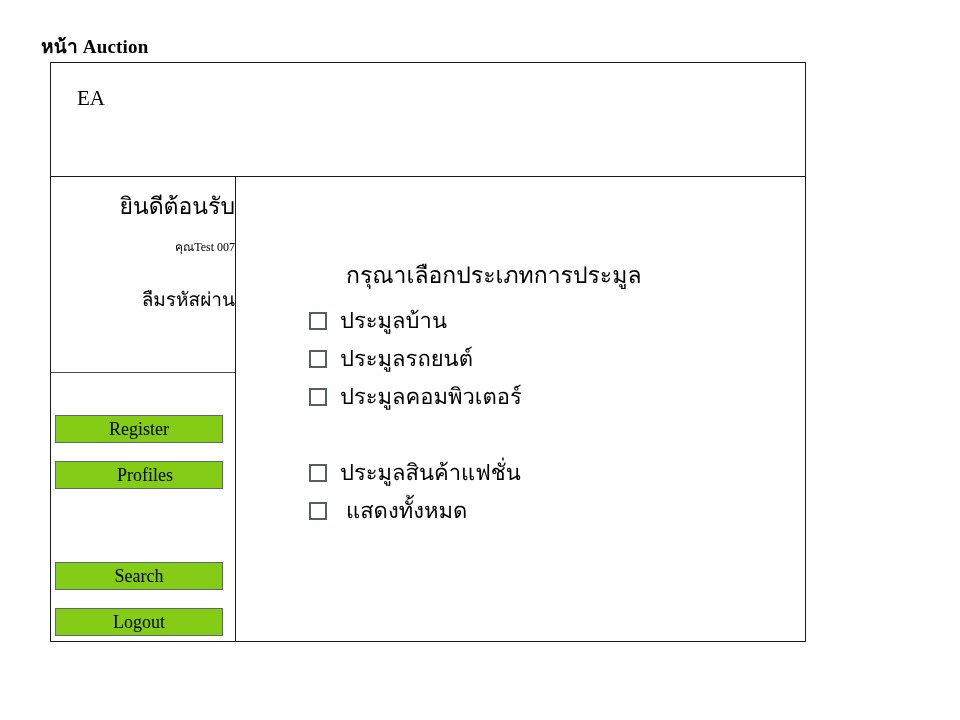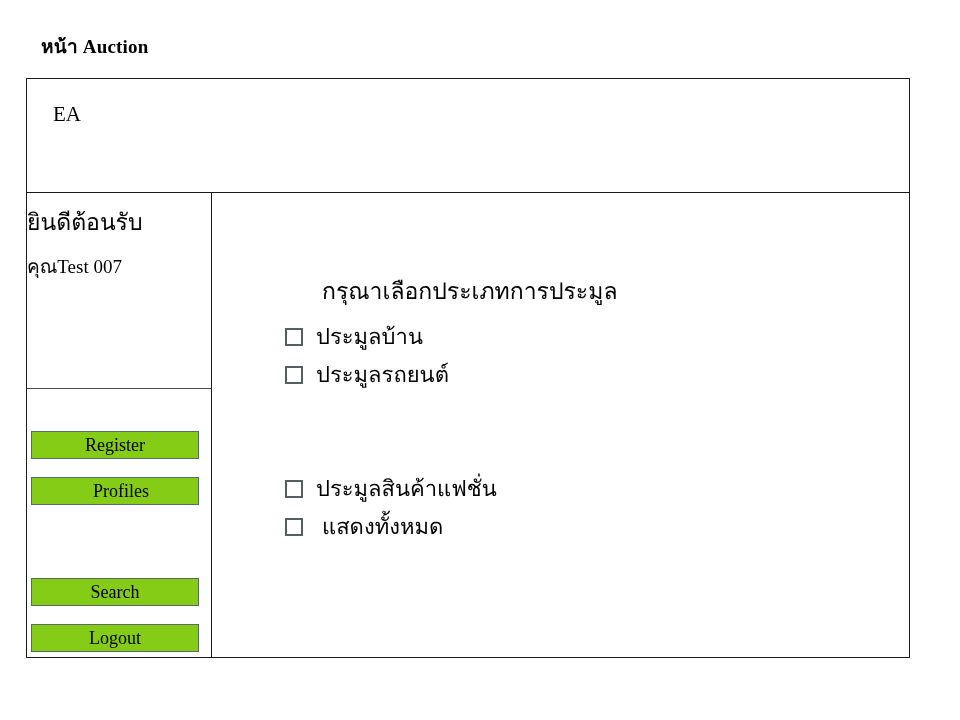--- a/index.html
+++ b/index.html
@@ -21,28 +21,27 @@
     left: 41px;
     top: 31px;
     font-size: 19px;
     font-weight: bold;
     letter-spacing: 0.2px;
     white-space: nowrap;
   }
 
   #app-frame {
     position: absolute;
-    left: 26px;
+    left: 50px;
     top: 62px;
-    width: 884px;
+    width: 756px;
     height: 580px;
     border: 1.5px solid #1a1a1a;
     box-sizing: border-box;
     background: #ffffff;
-    margin-top: 16px;
   }
 
   
   #header-band {
     position: absolute;
     left: 0;
     top: 0;
     right: 0;
     height: 114px;
     border-bottom: 1.5px solid #1a1a1a;
@@ -72,37 +71,37 @@
     box-sizing: border-box;
   }
   #welcome-panel {
     position: absolute;
     left: 0;
     top: 0;
     right: 0;
     height: 196px;
     border-bottom: 1.5px solid #4a4a4a;
     box-sizing: border-box;
-    text-align: left;
+    text-align: right;
     font-family: Liberation Serif, serif;
   }
   #welcome-greeting {
     position: absolute;
     left: 0;
     right: 0;
     top: 17px;
     font-size: 23px;
     line-height: 1.1;
   }
   #welcome-username {
     position: absolute;
     left: 0;
     right: 0;
     top: 64px;
-    font-size: 19px;
+    font-size: 12px;
     line-height: 1.1;
   }
   #forgot-password-link {
     position: absolute;
     left: 0;
     right: 0;
     top: 113px;
     font-size: 19px;
     line-height: 1.1;
     cursor: pointer;
@@ -192,20 +191,21 @@
 
   <div id="header-band">
     <div id="logo-abbrev">EA</div>
   </div>
 
   <div id="sidebar">
 
     <div id="welcome-panel">
       <div id="welcome-greeting">ยินดีต้อนรับ</div>
       <div id="welcome-username">คุณTest 007</div>
+      <div id="forgot-password-link">ลืมรหัสผ่าน</div>
     </div>
 
     <div id="nav-button-list">
       <button class="nav-button b0">Register</button>
       <button class="nav-button b1">Profiles</button>
       <button class="nav-button b4">Logout</button>
       <button class="nav-button b3">Search</button>
     </div>
 
   </div>
@@ -219,20 +219,24 @@
       <div class="option-row" style="top:133px">
         <span class="option-checkbox"></span>
         <span class="option-label">ประมูลบ้าน</span>
       </div>
 
       <div class="option-row" style="top:171px">
         <span class="option-checkbox"></span>
         <span class="option-label">ประมูลรถยนต์</span>
       </div>
 
+      <div class="option-row" style="top:209px">
+        <span class="option-checkbox"></span>
+        <span class="option-label">ประมูลคอมพิวเตอร์</span>
+      </div>
 
 
       <div class="option-row" style="top:285px">
         <span class="option-checkbox"></span>
         <span class="option-label">ประมูลสินค้าแฟชั่น</span>
       </div>
 
       <div class="option-row last" style="top:323px">
         <span class="option-checkbox"></span>
         <span class="option-label">แสดงทั้งหมด</span>

